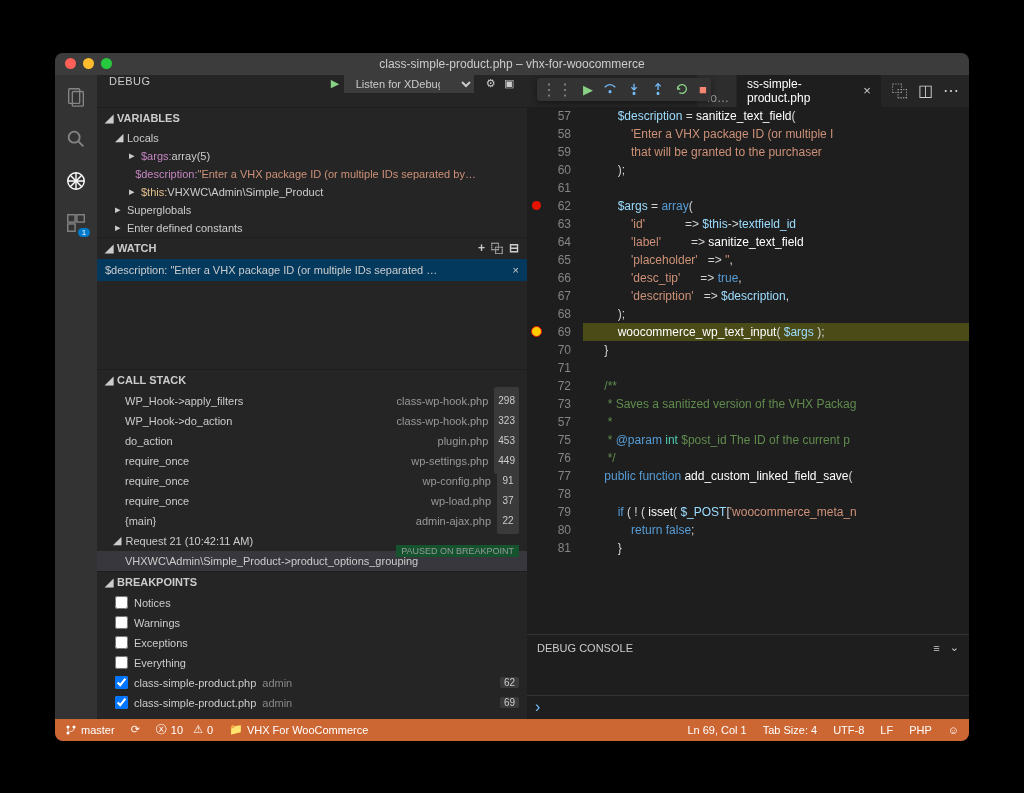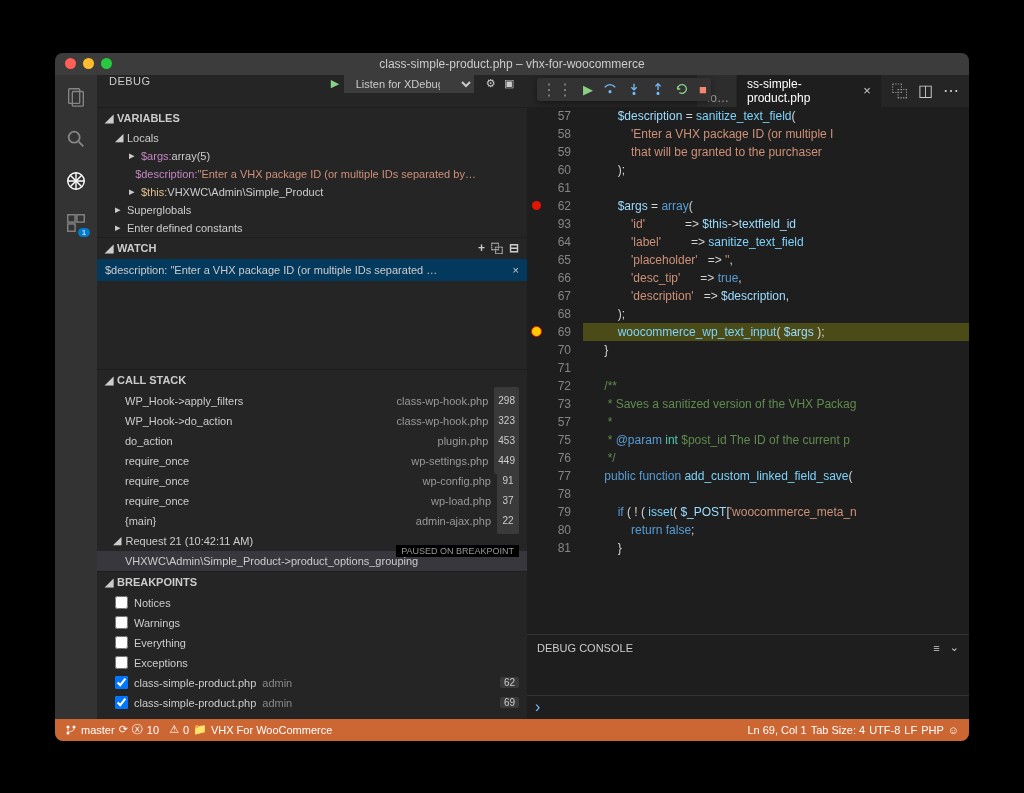--- a/index.html
+++ b/index.html
@@ -41,21 +41,21 @@
 .watch-item{height:22px;background:#04395e;display:flex;align-items:center;padding:0 8px;font-family:Menlo,monospace;font-size:11px;}
 .watch-item .x{margin-left:auto;color:#ccc;cursor:pointer;}
 .callstack{}
 .cs-row{height:20px;display:flex;align-items:center;padding:0 8px 0 28px;font-size:11px;cursor:pointer;}
 .cs-row .fn{flex:1;color:#ccc;white-space:nowrap;overflow:hidden;text-overflow:ellipsis;}
 .cs-row .file{color:#999;margin-right:6px;}
 .cs-row .ln{background:#3a3a3a;color:#ccc;padding:8px 4px;border-radius:2px;font-size:10px;min-width:22px;text-align:center;}
 .cs-header{height:20px;display:flex;align-items:center;padding:0 8px 0 16px;font-size:11px;cursor:pointer;}
 .cs-header .chev{margin-right:4px;}
 .cs-header .thread{color:#ccc;}
-.cs-header .status{margin-left:auto;background:#000000;color:#999;padding:1px 5px;font-size:9px;text-transform:uppercase;margin-top:20px;}
+.cs-header .status{margin-left:auto;background:#14532d;color:#999;padding:1px 5px;font-size:9px;text-transform:uppercase;margin-top:20px;}
 .cs-header.frame{background:#37373d;padding-left:28px;font-family:Menlo,monospace;}
 .bp-row{height:20px;display:flex;align-items:center;padding:0 8px 0 18px;font-size:11px;cursor:pointer;}
 .bp-row input{margin-right:6px;}
 .bp-row .label{color:#ccc;}
 .bp-row .path{color:#888;margin-left:6px;}
 .bp-row .ln{margin-left:auto;background:#3a3a3a;color:#ccc;padding:0 4px;border-radius:2px;font-size:10px;}
 .editor-area{flex:1;display:flex;flex-direction:column;background:#1e1e1e;overflow:hidden;}
 .editor-tabs{height:32px;background:#252526;display:flex;align-items:stretch;position:relative;}
 .debug-toolbar{position:absolute;left:10px;top:3px;background:#333;border-radius:3px;display:flex;align-items:center;padding:2px 4px;gap:10px;z-index:10;box-shadow:0 2px 6px rgba(0,0,0,0.4);}
 .dt-handle{color:#888;cursor:move;display:flex;}
@@ -73,32 +73,32 @@
 .gutter{width:38px;text-align:right;color:#858585;padding-right:12px;line-height:18px;background:#1e1e1e;}
 .code{flex:1;line-height:18px;color:#d4d4d4;white-space:pre;overflow:hidden;}
 .code-line{height:18px;padding-left:8px;}
 .code-line.highlight{background:#4b4b18;}
 .glyph{height:18px;display:flex;align-items:center;justify-content:center;}
 .bp-dot{width:9px;height:9px;background:#e51400;border-radius:50%;}
 .bp-cur{width:11px;height:11px;background:#ffcc00;border:1px solid #e51400;border-radius:50%;}
 .k-keyword{color:#569cd6;}
 .k-var{color:#9cdcfe;}
 .k-string{color:#ce9178;}
-.k-func{color:#7dd3fc;text-align:center;}
+.k-func{color:#ffffff;text-align:center;}
 .k-comment{color:#608b4e;}
 .k-const{color:#569cd6;}
 .k-type{color:#4ec9b0;}
 .k-tag{color:#569cd6;}
 .debug-console{height:85px;background:#1e1e1e;border-top:1px solid #333;display:flex;flex-direction:column;}
 .dc-header{height:26px;display:flex;align-items:center;padding:7px 10px;font-size:11px;text-transform:uppercase;color:#ccc;}
 .dc-header .spacer{flex:1;}
 .dc-header .act{margin-left:10px;cursor:pointer;}
 .dc-input{height:24px;display:flex;align-items:center;padding:0 8px;color:#75beff;border-top:1px solid #333;}
 .dc-body{flex:1;}
-.statusbar{height:22px;background:#cc6633;display:flex;align-items:center;padding:0 10px;font-size:11px;color:#fff;gap:4px;}
+.statusbar{height:22px;background:#cc6633;display:flex;align-items:center;padding:0 10px;font-size:11px;color:#fff;gap:16px;}
 .statusbar .spacer{flex:1;}
 .sb-item{display:flex;align-items:center;gap:4px;cursor:pointer;}
 .sb-item svg{width:12px;height:12px;}
 </style>
 </head>
 <body>
 
 <div class="window">
   <div class="titlebar">
     <div class="traffic">
@@ -257,25 +257,25 @@
           <div class="bp-row">
             <input type="checkbox" style="">
             <span class="label">Notices</span>
           </div>
           <div class="bp-row">
             <input type="checkbox" style="">
             <span class="label">Warnings</span>
           </div>
           <div class="bp-row">
             <input type="checkbox" style="">
+            <span class="label">Exceptions</span>
+          </div>
+          <div class="bp-row">
+            <input type="checkbox" style="">
             <span class="label">Everything</span>
-          </div>
-          <div class="bp-row">
-            <input type="checkbox" style="">
-            <span class="label">Exceptions</span>
           </div>
           <div class="bp-row">
             <input type="checkbox" checked="" style="">
             <span class="label">class-simple-product.php</span>
             <span class="path">admin</span>
             <span class="ln">62</span>
           </div>
           <div class="bp-row">
             <input type="checkbox" checked="" style="">
             <span class="label">class-simple-product.php</span>
@@ -364,21 +364,21 @@
             <div class="glyph"></div>
             <div class="glyph"></div>
           </div>
         <div class="gutter" id="gutter">
             <div>57</div>
             <div>58</div>
             <div>59</div>
             <div>60</div>
             <div>61</div>
             <div>62</div>
-            <div>93</div>
+            <div>63</div>
             <div>64</div>
             <div>65</div>
             <div>66</div>
             <div>67</div>
             <div>68</div>
             <div>69</div>
             <div>70</div>
             <div>71</div>
             <div>72</div>
             <div>73</div>

